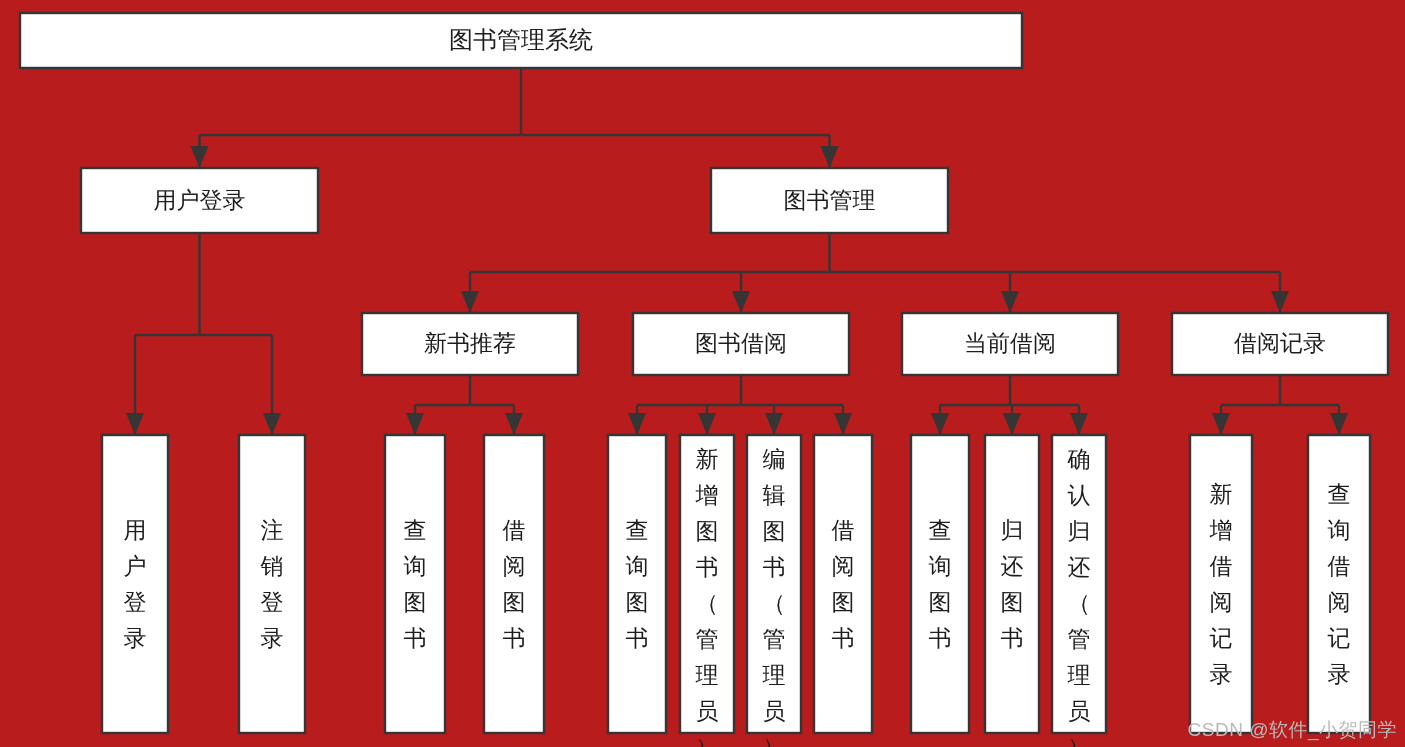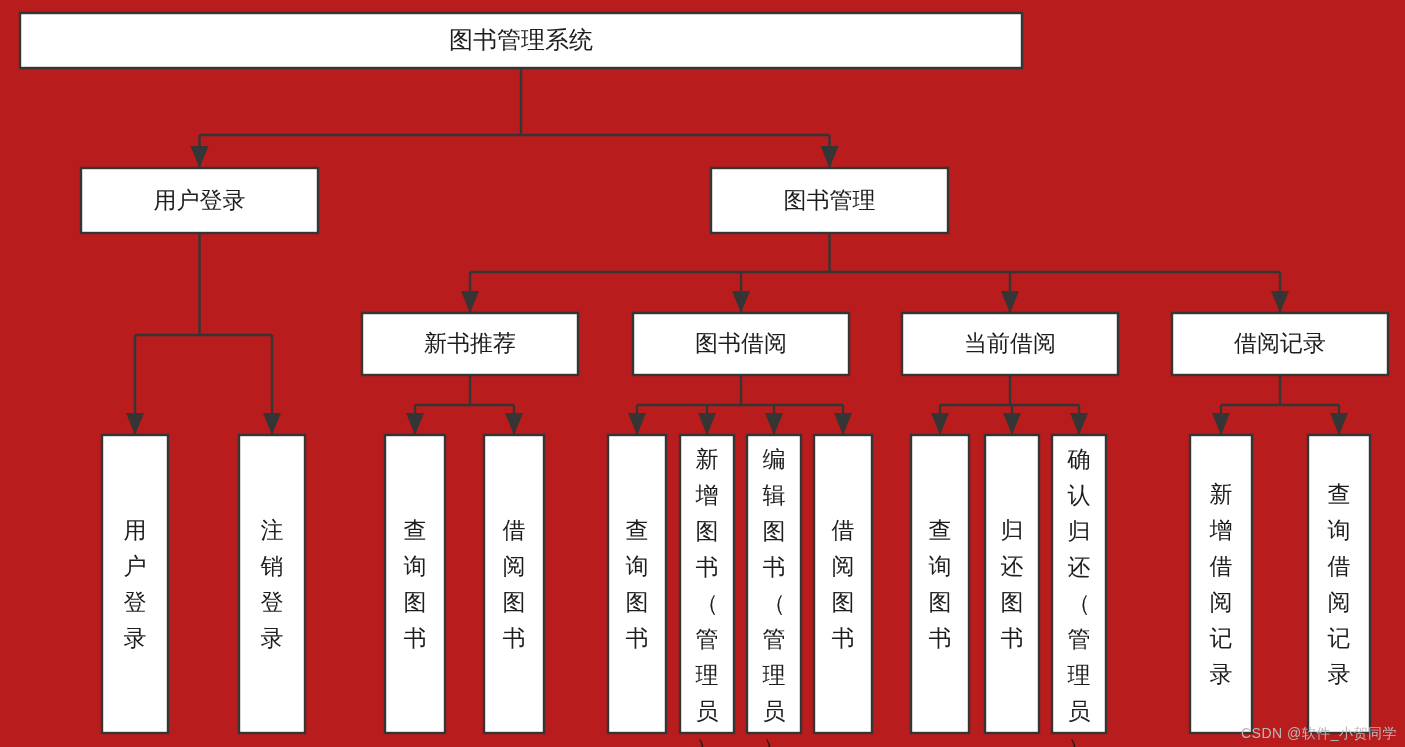--- a/index.html
+++ b/index.html
@@ -52,21 +52,21 @@
   }
   .arrow-head {
     fill: #353535;
     stroke: none;
   }
   .watermark {
     position: absolute;
     right: 8px;
     bottom: 4px;
     font-family: "Liberation Sans", "DejaVu Sans", sans-serif;
-    font-size: 14px;
+    font-size: 19px;
     color: #b9b9b9;
     white-space: nowrap;
     letter-spacing: 0.5px;
     pointer-events: none;
   }
 </style>
 </head>
 <body>
 
 <div id="stage">

